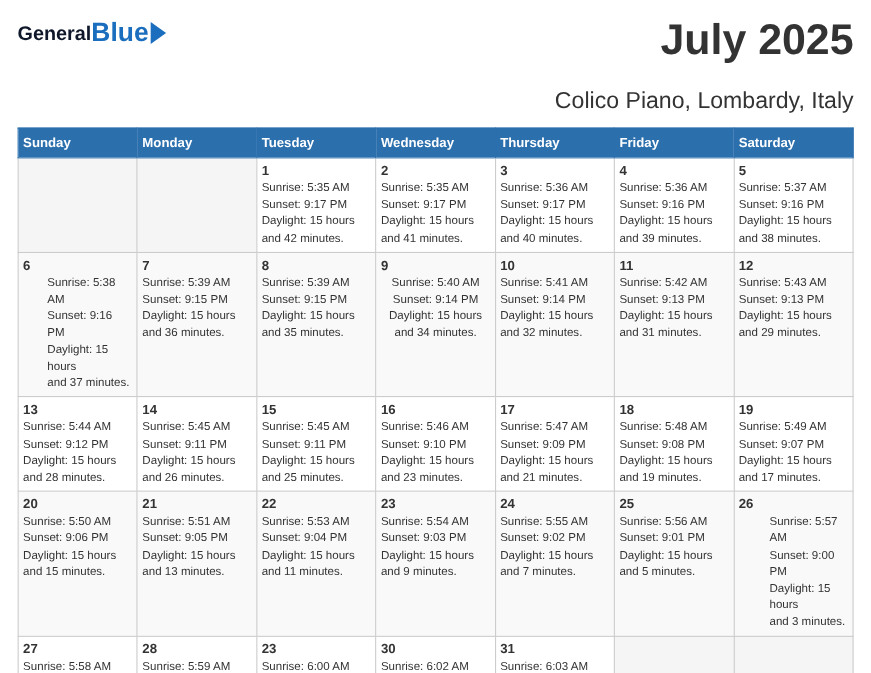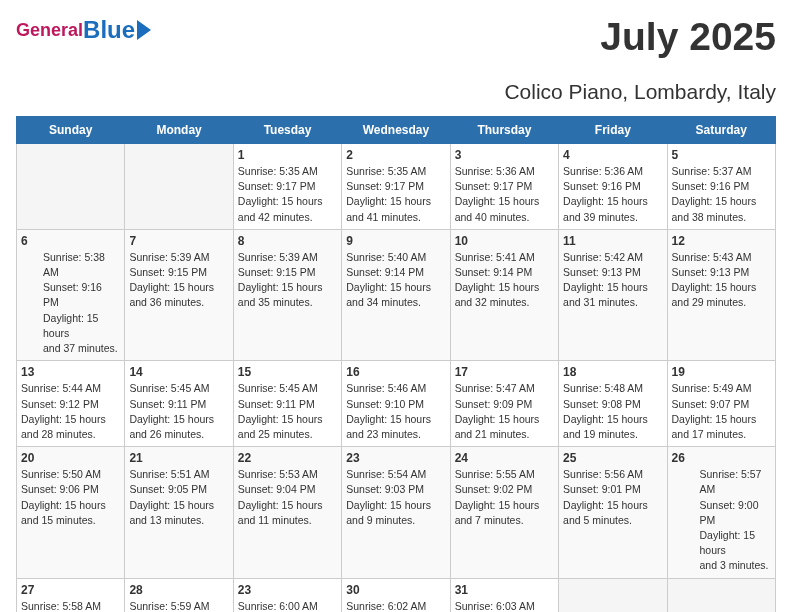--- a/index.html
+++ b/index.html
@@ -21,21 +21,21 @@
       flex-direction: column;
       align-items: flex-start;
     }
     .logo-text {
       display: flex;
       align-items: center;
     }
     .logo-general {
       font-size: 18px;
       font-weight: bold;
-      color: #be185d;
+      color: #0f172a;
     }
     .logo-blue {
       font-size: 24px;
       font-weight: bold;
       color: #1a6ebd;
     }
     .logo-arrow {
       width: 0;
       height: 0;
       border-top: 10px solid transparent;
@@ -59,21 +59,21 @@
     }
     .calendar {
       width: 100%;
       border-collapse: collapse;
       font-size: 11px;
     }
     .calendar th {
       background-color: #2c6fad;
       color: #fff;
       padding: 6px 4px;
-      text-align: center;
+      text-align: left;
       font-size: 12px;
       border: 1px solid #2c6fad;
       margin-left: 32px;
     }
     .calendar td {
       border: 1px solid #ccc;
       vertical-align: top;
       padding: 4px;
       width: calc(100% / 7);
       min-height: 80px;
@@ -183,21 +183,21 @@
         </td>
         <td>
           <div class="day-num">8</div>
           <div class="day-info" style="white-space: pre-line;">Sunrise: 5:39 AM
 Sunset: 9:15 PM
 Daylight: 15 hours
 and 35 minutes.</div>
         </td>
         <td>
           <div class="day-num">9</div>
-          <div class="day-info" style="white-space: pre-line;">Sunrise: 5:40 AM
+          <div class="day-info" style="white-space: pre-line; text-align: center;">Sunrise: 5:40 AM
 Sunset: 9:14 PM
 Daylight: 15 hours
 and 34 minutes.</div>
         </td>
         <td>
           <div class="day-num">10</div>
           <div class="day-info" style="white-space: pre-line;">Sunrise: 5:41 AM
 Sunset: 9:14 PM
 Daylight: 15 hours
 and 32 minutes.</div>

